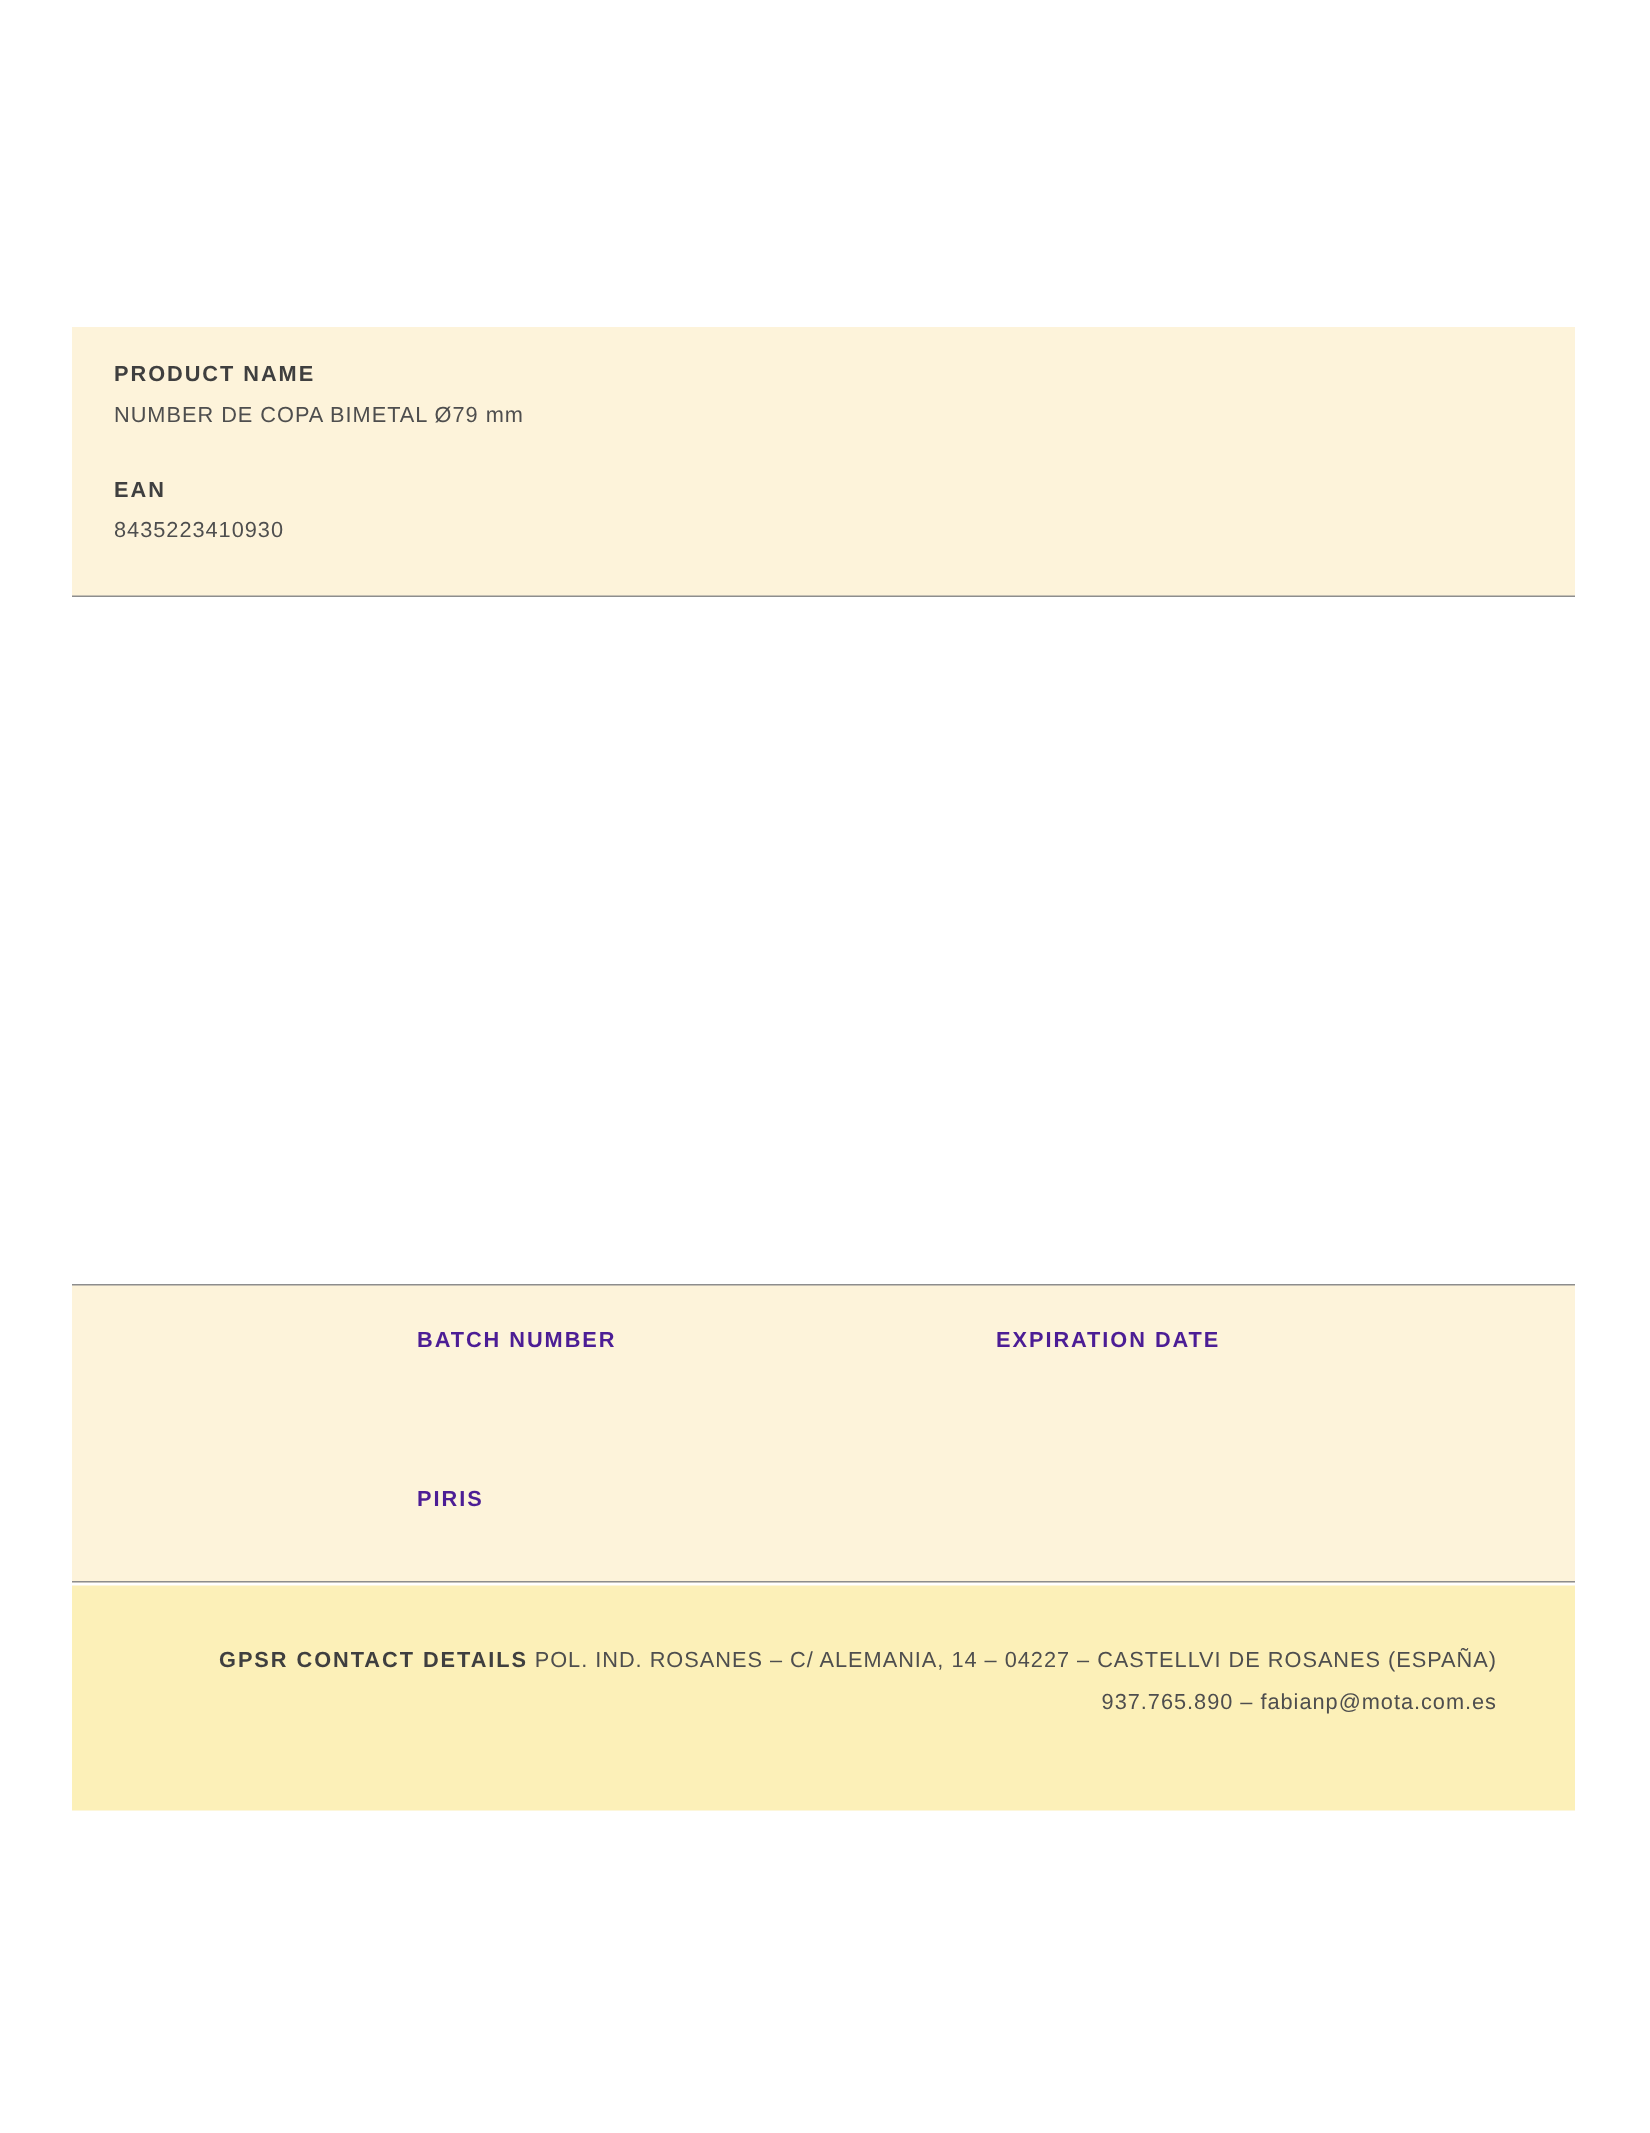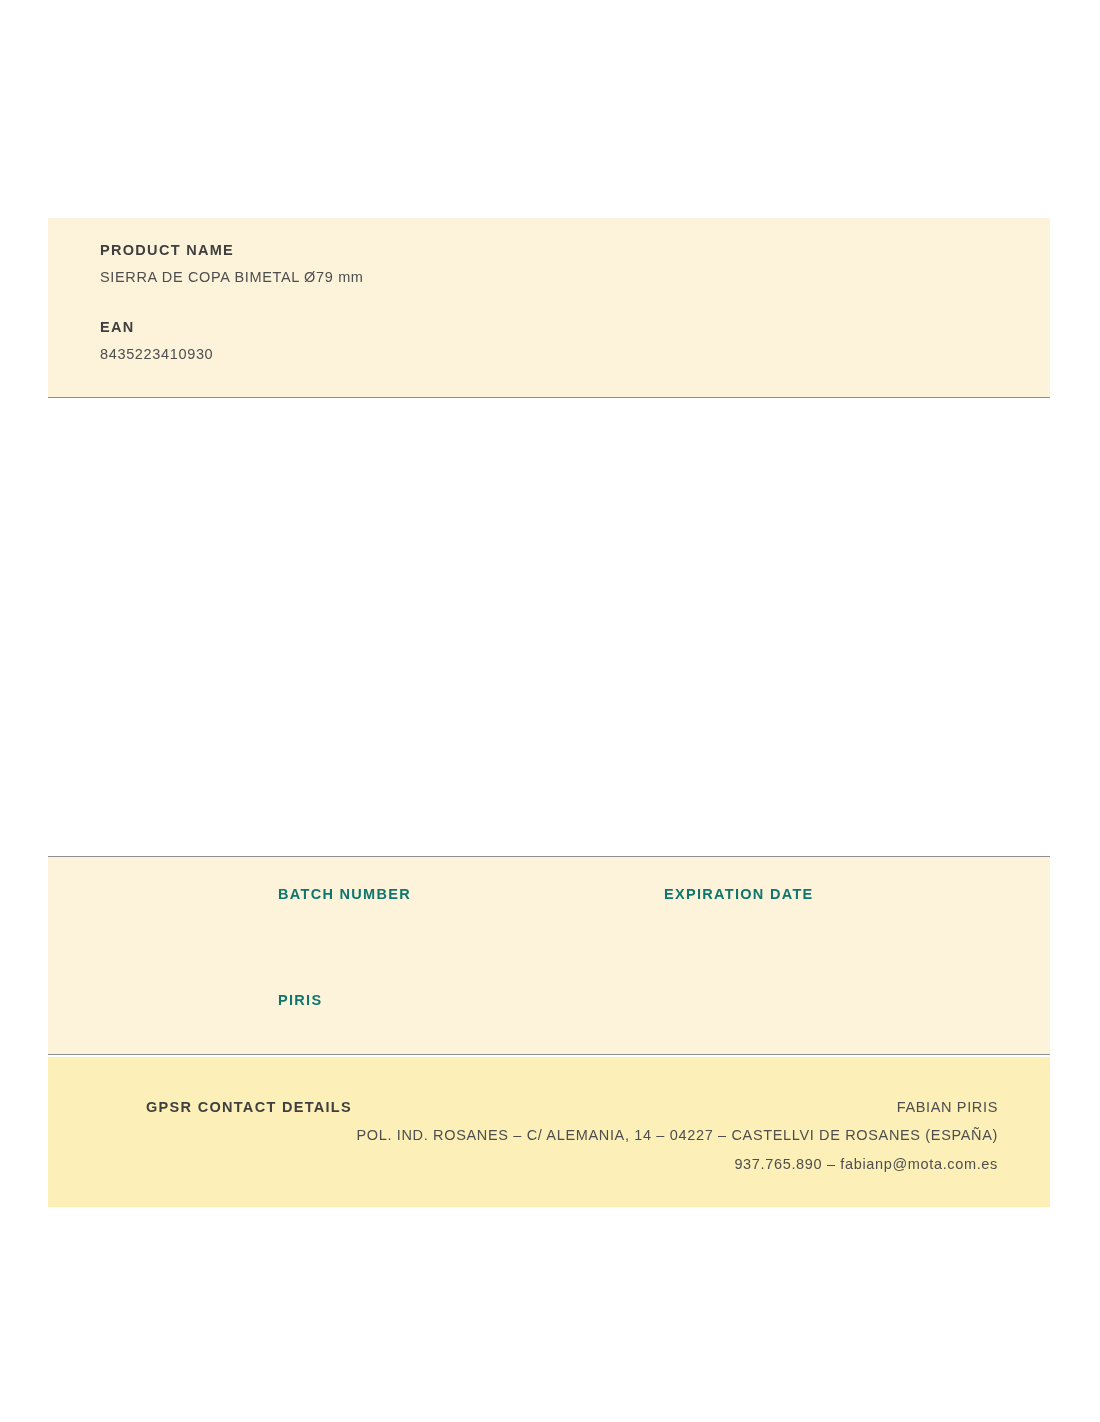--- a/index.html
+++ b/index.html
@@ -24,21 +24,21 @@
   
   .top-block {
     position: absolute;
     left: 48px;
     top: 218px;
     width: 1002px;
     height: 180px;
     background: #fdf3da;
     border-bottom: 1px solid #8d8d8d;
     box-sizing: border-box;
-    padding: 24px 52px 0 52px;
+    padding: 24px 52px 0 28px;
   }
   .field-label {
     font-size: 14.5px;
     font-weight: bold;
     letter-spacing: 0.09em;
     color: #3f3f3f;
     margin: 0 0 11px 0;
   }
   .field-value {
     font-size: 14.5px;
@@ -83,21 +83,21 @@
   .batch-row-2 {
     padding-top: 61px;
   }
   .cell {
     text-align: left;
   }
   .cell-head {
     font-size: 14.5px;
     font-weight: bold;
     letter-spacing: 0.09em;
-    color: #0f766e;
+    color: #4c1d95;
     margin: 0 0 12px 0;
   }
   .cell-val {
     font-size: 14.5px;
     letter-spacing: 0.045em;
     color: #4e4e4e;
     margin: 0;
     min-height: 17px;
   }
 
@@ -135,21 +135,21 @@
     display: block;
   }
 </style>
 </head>
 <body>
 
 <div class="page">
 
   <div class="top-block">
     <p class="field-label">PRODUCT NAME</p>
-    <p class="field-value">SIERRA DE COPA BIMETAL Ø79 mm</p>
+    <p class="field-value">NUMBER DE COPA BIMETAL Ø79 mm</p>
     <div class="gap-block"></div>
     <p class="field-label">EAN</p>
     <p class="field-value">8435223410930</p>
   </div>
 
   <div class="mid-spacer"></div>
 
   <div class="batch-block">
     <div class="batch-grid batch-row-1">
       <div class="cell"></div>
@@ -167,20 +167,19 @@
       <div class="cell">
         <p class="cell-head">PIRIS</p>
       </div>
     </div>
   </div>
 
   <div class="gpsr-block">
     <div class="gpsr-row">
       <span class="gpsr-label">GPSR CONTACT DETAILS</span>
       <span class="gpsr-right">
-        <span class="gpsr-line">FABIAN PIRIS</span>
         <span class="gpsr-line">POL. IND. ROSANES – C/ ALEMANIA, 14 – 04227 – CASTELLVI DE ROSANES (ESPAÑA)</span>
         <span class="gpsr-line">937.765.890 – fabianp@mota.com.es</span>
       </span>
     </div>
   </div>
 
 </div>
 
 </body></html>

